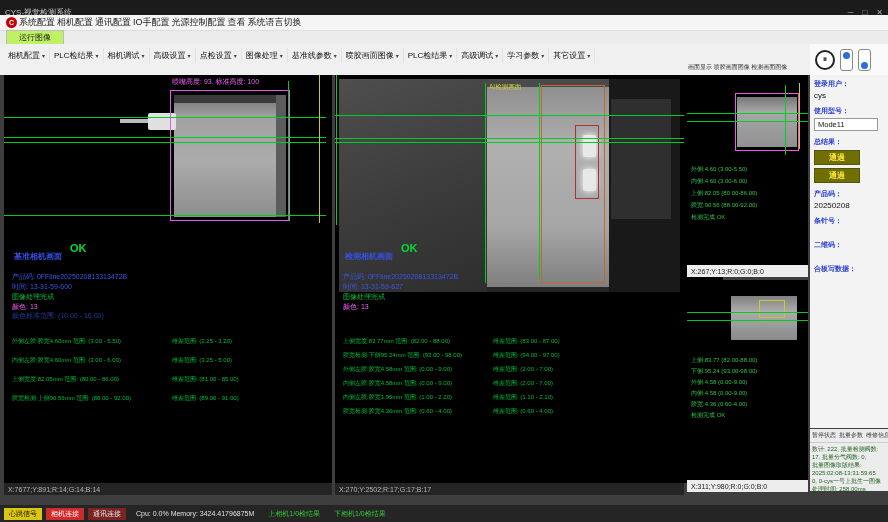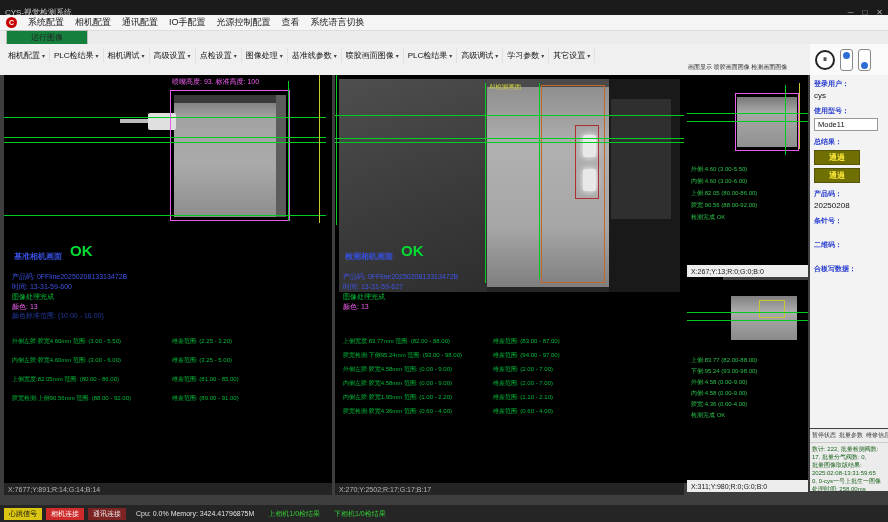--- a/index.html
+++ b/index.html
@@ -6,27 +6,27 @@
   body{background:#6a6a6a;font-family:"Liberation Sans",sans-serif}
   .app{position:relative;width:888px;height:522px;background:#3e3e3e;overflow:hidden;cursor:default;font-family:"Liberation Sans",sans-serif}
   .abs{position:absolute}
 
   
   .titlebar{position:absolute;left:0;top:0;width:888px;height:15px;background:#1b1b1b;color:#c8c8c8;font-size:8px;display:flex;align-items:center;padding:12px 5px}
   .titlebar .title{flex:1}
   .winbtns{display:flex;gap:9px;color:#aaa;font-size:8px}
 
   
-  .menubar{position:absolute;left:0;top:15px;width:888px;height:16px;background:#f5f5f5;display:flex;align-items:center;gap:11px;padding:0 6px;font-size:9px;color:#1a1a1a;border-bottom:1px solid #ddd}
+  .menubar{position:absolute;left:0;top:15px;width:888px;height:16px;background:#f5f5f5;display:flex;align-items:center;gap:2px;padding:0 6px;font-size:9px;color:#1a1a1a;border-bottom:1px solid #ddd}
   .logo{width:11px;height:11px;border-radius:50%;background:#c40000;color:#fff;font-size:7px;display:flex;align-items:center;justify-content:center;font-weight:bold}
   .menu-item{white-space:nowrap}
 
   
   .tabrow{position:absolute;left:0;top:31px;width:888px;height:13px;background:#ececec;display:flex;align-items:flex-end;padding-left:6px;font-size:8px;color:#222}
-  .tab{padding:1px 24px;background:#15803d;border:1px solid #bbb;border-bottom:none}
+  .tab{padding:1px 12px;background:#bef264;border:1px solid #bbb;border-bottom:none}
 
   
   .toolbar{position:absolute;left:0;top:44px;width:810px;height:31px;background:#f0f0f0;display:flex;align-items:flex-start;padding:4px 0 0 4px;font-size:8px;color:#111}
   .tb-item{display:flex;align-items:center;gap:2px;padding:2px 4px;border-right:1px solid #e2e2e2;white-space:nowrap}
   .tb-item .arrow{font-size:6px;color:#444}
   .caption{position:absolute;left:688px;top:63px;width:122px;font-size:6px;color:#333;white-space:nowrap;overflow:hidden}
 
   
   .ctrl{position:absolute;left:810px;top:44px;width:78px;height:31px;background:#fafafa;display:flex;align-items:center;gap:5px;padding-left:5px}
   .pause{width:20px;height:20px;border-radius:50%;border:2px solid #222;display:flex;align-items:center;justify-content:center;font-size:9px;color:#111;background:#fff}
@@ -42,21 +42,21 @@
   .vline{position:absolute;width:1px;background:#0c2}
   .vline.y{background:#c8c832}
   .frame{position:absolute;border:1px solid #e85ae8}
   .frame.o{border-color:#c4672a}
   .frame.r{border-color:#b03030}
   .frame.y{border-color:#c8c832}
   .ov{position:absolute;font-size:7px;white-space:nowrap}
   .magenta{color:#f060f0}
   .yellowt{color:#cfcf3a}
   .ctitle{position:absolute;font-size:8px;color:#3850e0;font-weight:bold;white-space:nowrap}
-  .cresult{position:absolute;font-size:15px;color:#00dd33;font-weight:bold}
+  .cresult{position:absolute;font-size:11px;color:#00dd33;font-weight:bold}
   .cline{position:absolute;font-size:7px;white-space:nowrap}
   .blue{color:#3d55e8}
   .green{color:#00c23a}
   .dim{color:#223a9a}
   .mrow{position:absolute;left:0;width:100%;font-size:6px;color:#00b93a;white-space:nowrap}
   .mrow .ml{position:absolute;left:8px}
   .mrow .mr{position:absolute}
   .tline{position:absolute;left:4px;font-size:6px;color:#2cc04a;white-space:nowrap}
 
   

